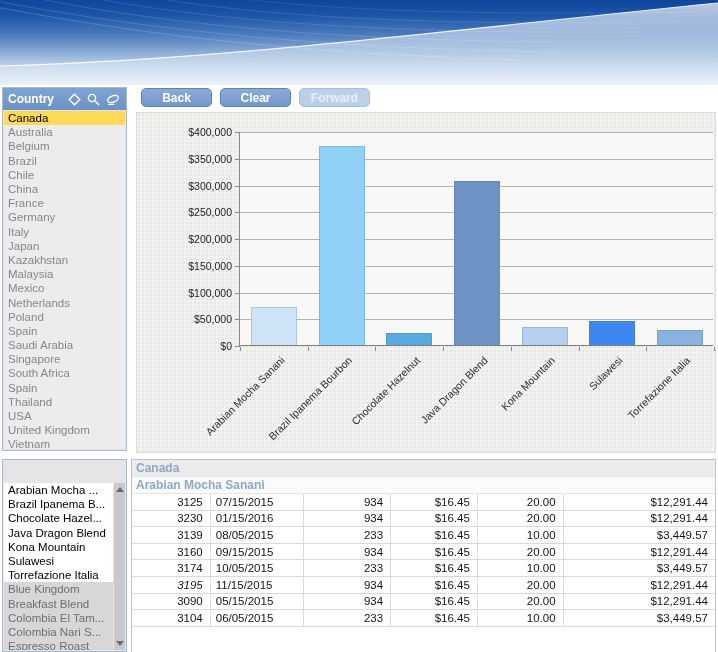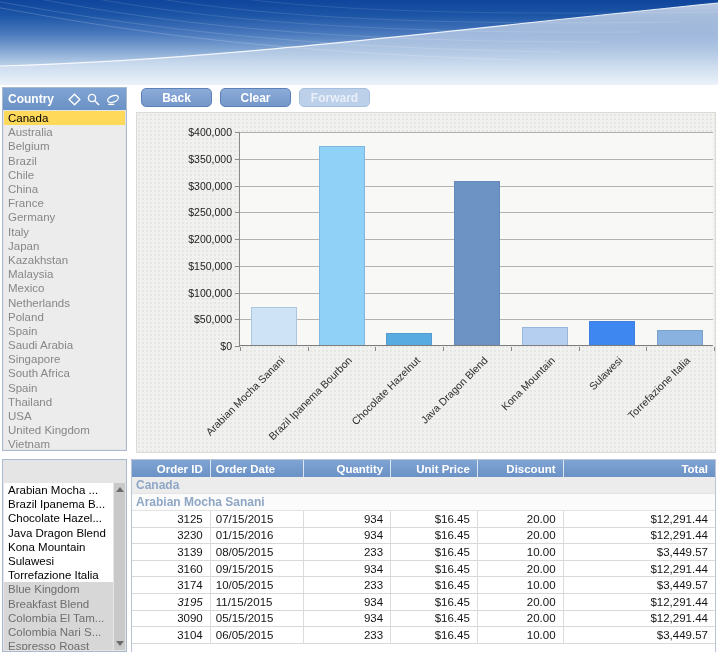--- a/index.html
+++ b/index.html
@@ -262,28 +262,20 @@
         <div class="lb-item excluded">Colombia Nari S...</div>
         <div class="lb-item excluded">Espresso Roast</div>
       </div>
     <div class="sbar">
       <div class="arr-up"></div>
       <div class="arr-dn"></div>
     </div>
   </div>
 
   <div class="table-panel">
-    <div class="t-header" id="table-header">
-        <div class="t-hcell al-r" style="width: 78px;">Order ID</div>
-        <div class="t-hcell al-l" style="width: 94px;">Order Date</div>
-        <div class="t-hcell al-r" style="width: 87px;">Quantity</div>
-        <div class="t-hcell al-r" style="width: 87px;">Unit Price</div>
-        <div class="t-hcell al-r" style="width: 86px;">Discount</div>
-        <div class="t-hcell al-r" style="width: 153px;">Total</div>
-      </div>
     <div id="table-body">
         <div class="t-group country">Canada</div>
         <div class="t-group product">Arabian Mocha Sanani</div>
         <div class="t-row">
           <div class="t-cell al-r" style="width: 78px;">3125</div>
           <div class="t-cell al-l" style="width: 94px;">07/15/2015</div>
           <div class="t-cell al-r" style="width: 87px;">934</div>
           <div class="t-cell al-r" style="width: 87px;">$16.45</div>
           <div class="t-cell al-r" style="width: 86px;">20.00</div>
           <div class="t-cell al-r" style="width: 153px;">$12,291.44</div>

